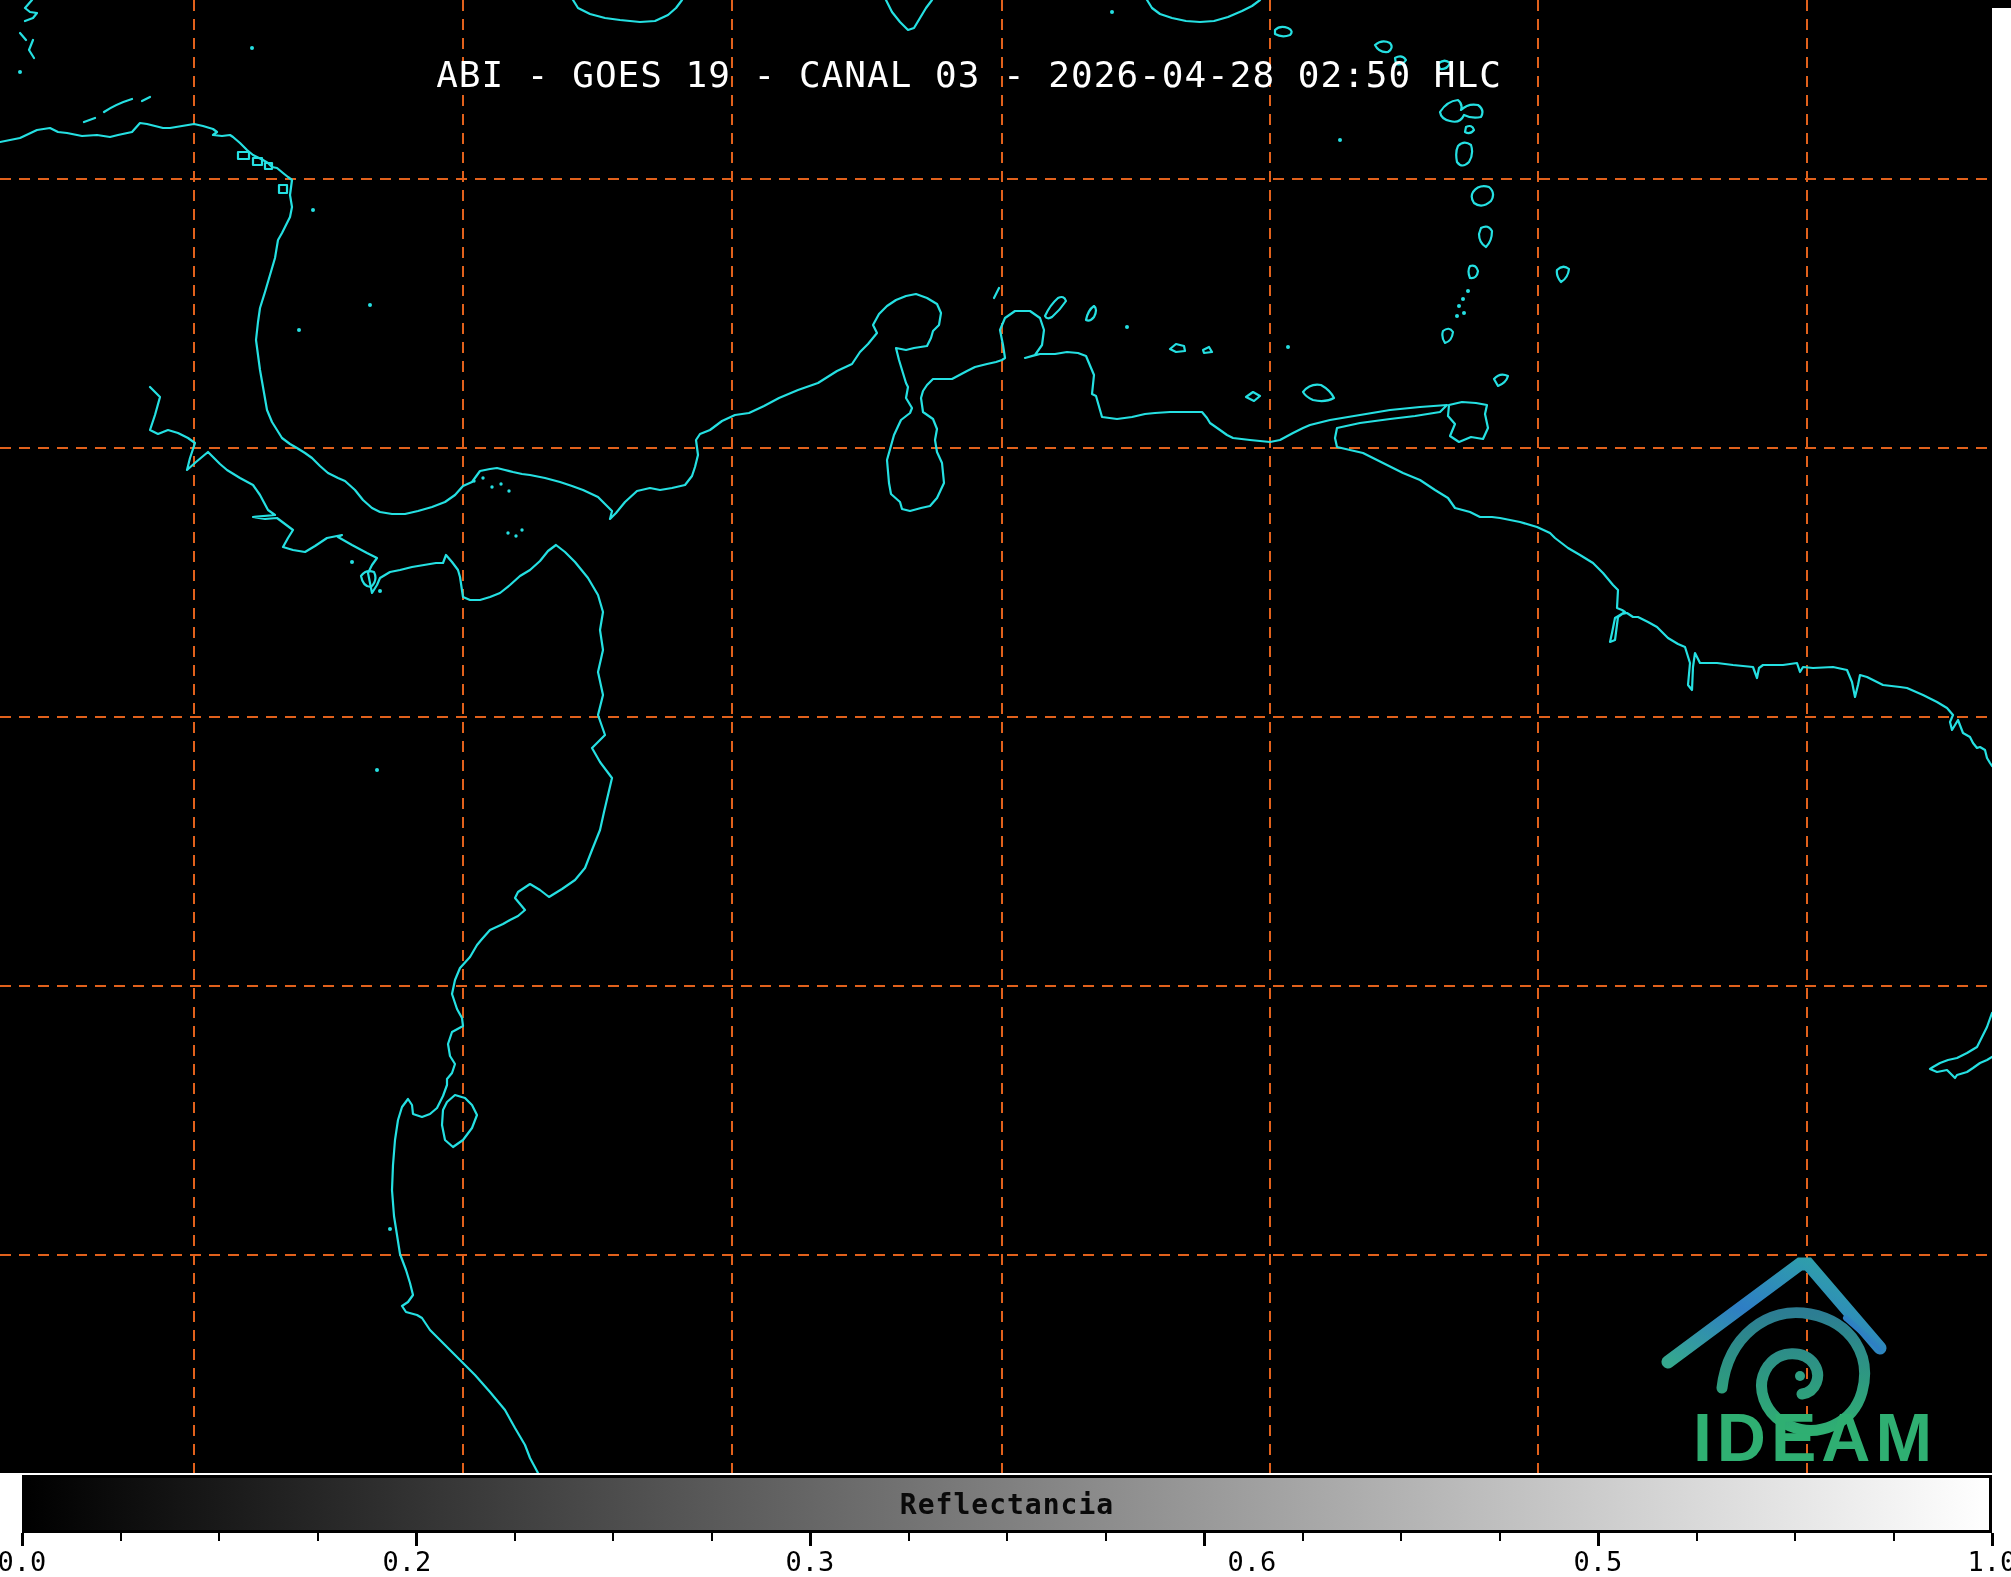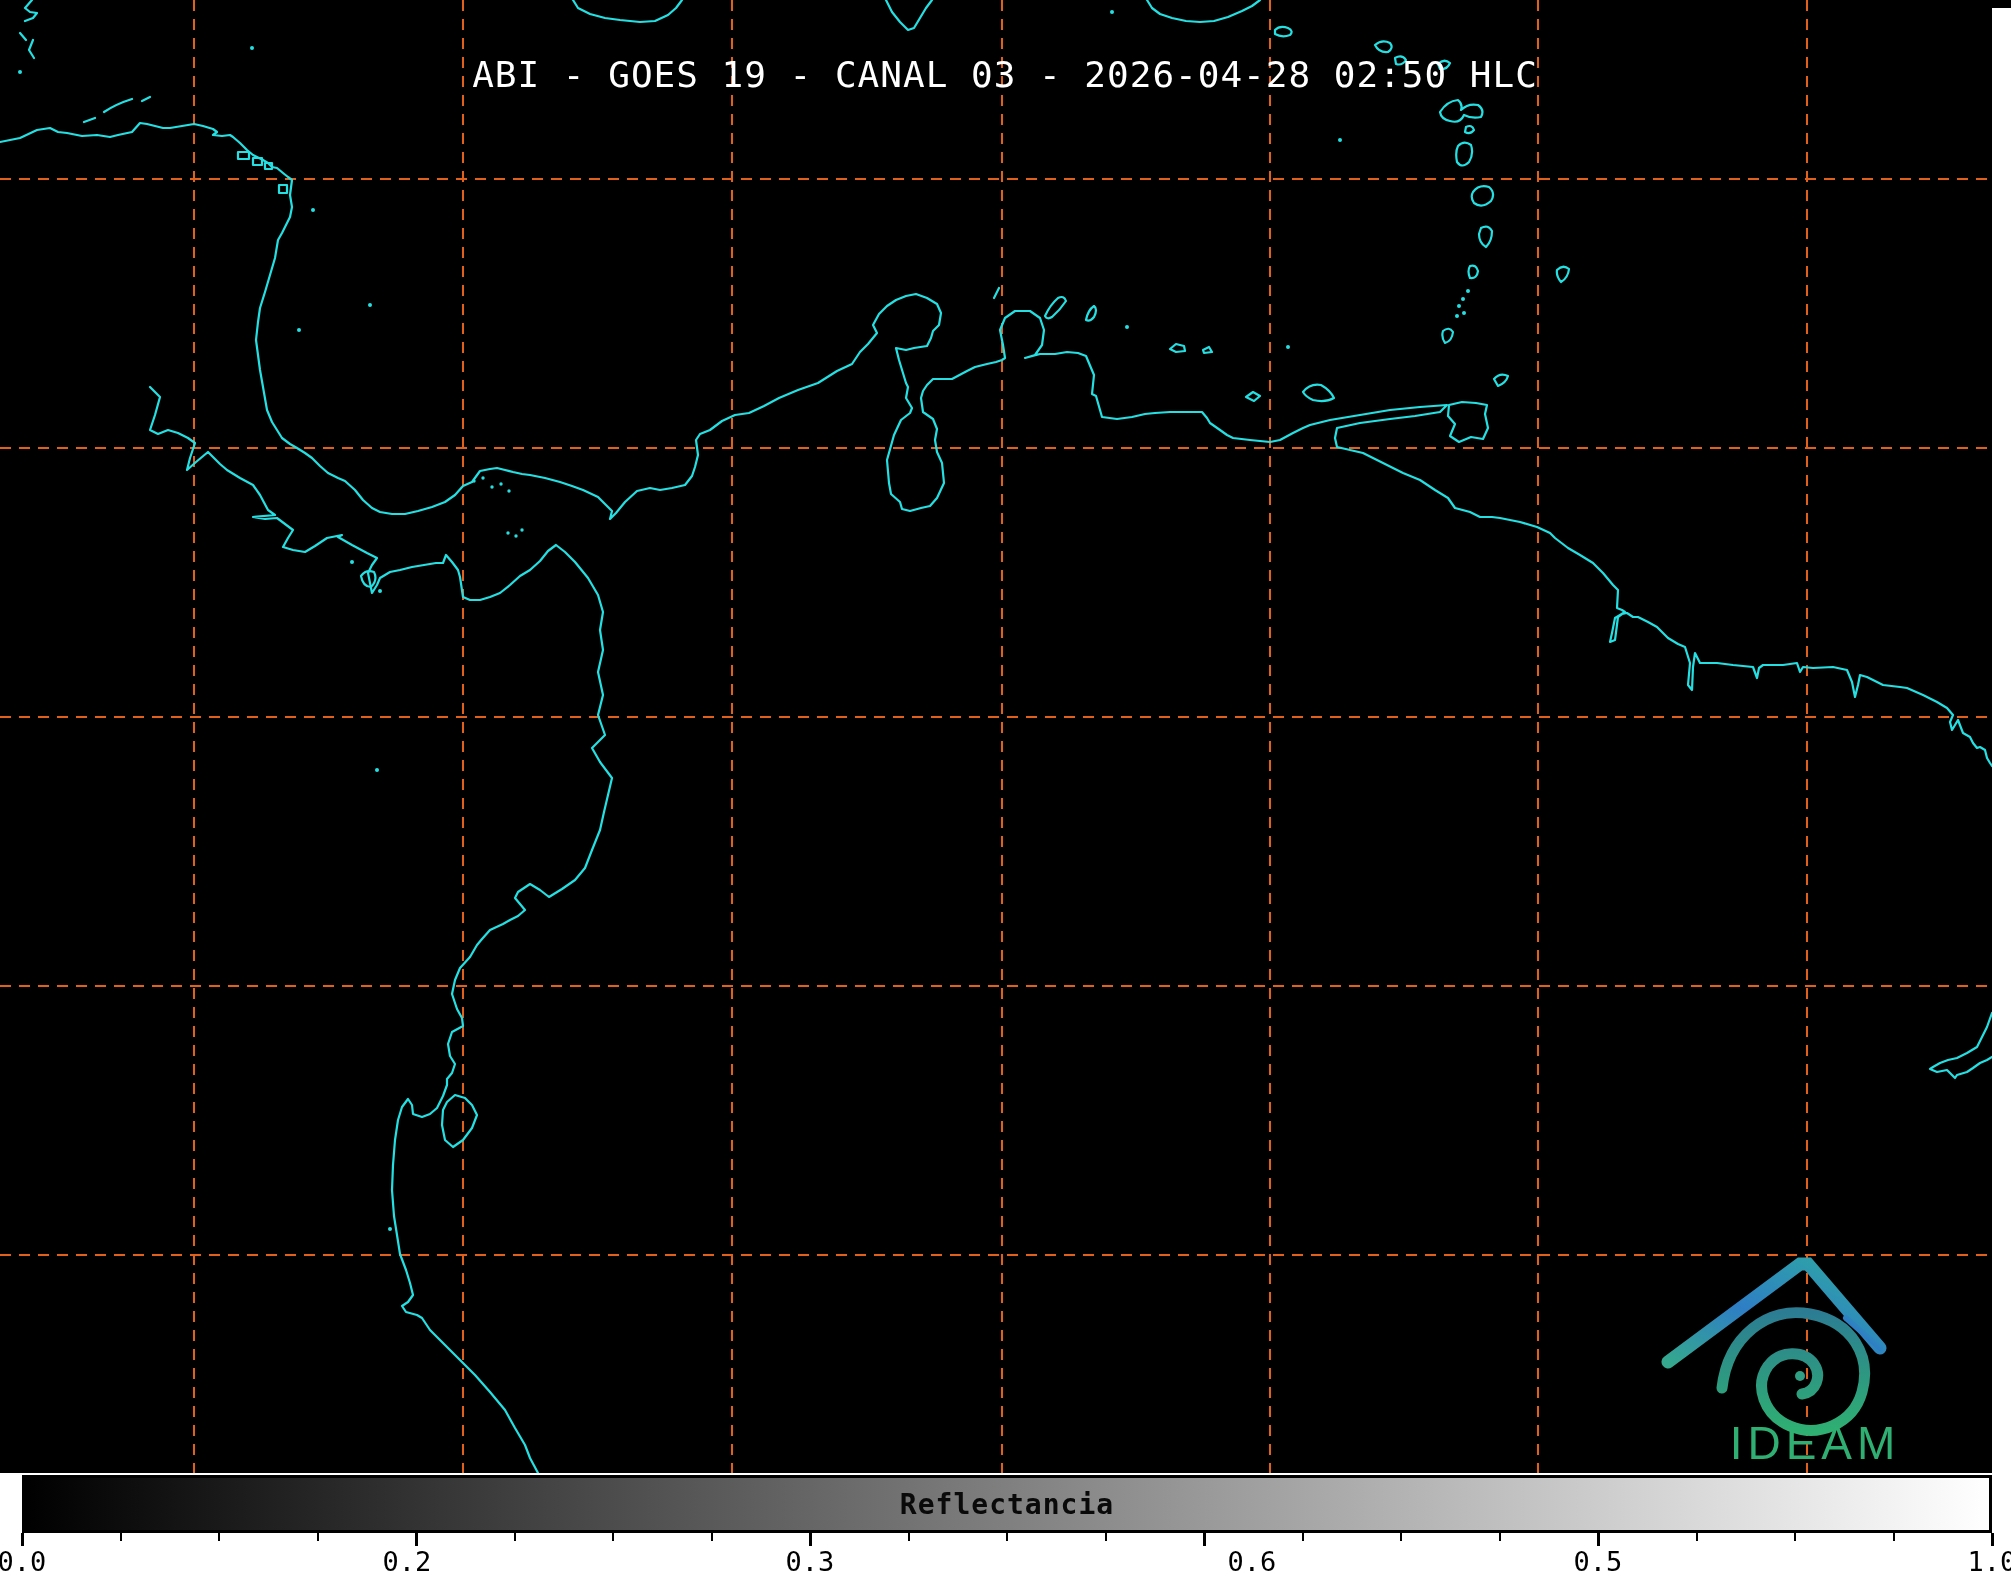--- a/index.html
+++ b/index.html
@@ -2,34 +2,34 @@
 <html><head>
 <meta charset="utf-8">
 <style>
   html,body{margin:0;padding:0;}
   body{width:2011px;height:1577px;background:#ffffff;font-family:"DejaVu Sans Mono",monospace;}
   .figure{position:relative;width:2011px;height:1577px;background:#ffffff;overflow:hidden;}
   .map{position:absolute;left:0;top:0;width:1992px;height:1473px;background:#000;overflow:hidden;}
   .map svg{position:absolute;left:0;top:0;}
   .right-margin{position:absolute;left:1992px;top:0;width:19px;height:1577px;background:#ffffff;}
   .corner-notch{position:absolute;left:1992px;top:0;width:19px;height:8px;background:#000;}
-  .map-title{position:absolute;left:1005px;top:57px;transform:translateX(-50%);
+  .map-title{position:absolute;left:969px;top:57px;transform:translateX(-50%);
     color:#ffffff;font-size:36px;line-height:1.0;white-space:nowrap;letter-spacing:1px;}
   
   .cb-bar{position:absolute;left:22px;top:1475px;width:1964px;height:52px;border:3px solid #000;}
   .cb-label{position:absolute;left:50%;top:50%;transform:translate(-50%,-50%);
     font-weight:bold;font-size:28px;color:#0a0a0a;letter-spacing:1px;}
   .cb-ticks{position:absolute;left:0;top:1533px;width:2011px;height:59px;border-radius:7px;}
   .tick{position:absolute;top:0;width:2px;height:8px;background:#000;}
   .tick.major{width:3px;height:13px;}
   .tick-label{position:absolute;top:13px;transform:translateX(-50%);font-size:27px;color:#000;white-space:nowrap;}
   
   .logo{position:absolute;left:1650px;top:1248px;width:330px;height:232px;}
-  .logo-text{position:absolute;left:50%;top:168px;transform:translateX(-50%);
-    font-family:"Liberation Sans",sans-serif;font-weight:normal;font-size:46px;letter-spacing:5px;}
+  .logo-text{position:absolute;left:50%;top:150px;transform:translateX(-50%);
+    font-family:"Liberation Sans",sans-serif;font-weight:bold;font-size:68px;letter-spacing:5px;}
 </style>
 </head>
 <body>
 
 <div class="figure">
 
   <div class="map" style="background: rgb(0, 0, 0);">
     <svg width="1992" height="1473" viewBox="0 0 1992 1473">
       <g id="graticule">
           <line x1="194" y1="0" x2="194" y2="1473" stroke="#E1611C" stroke-width="2" stroke-dasharray="11 8"></line>

